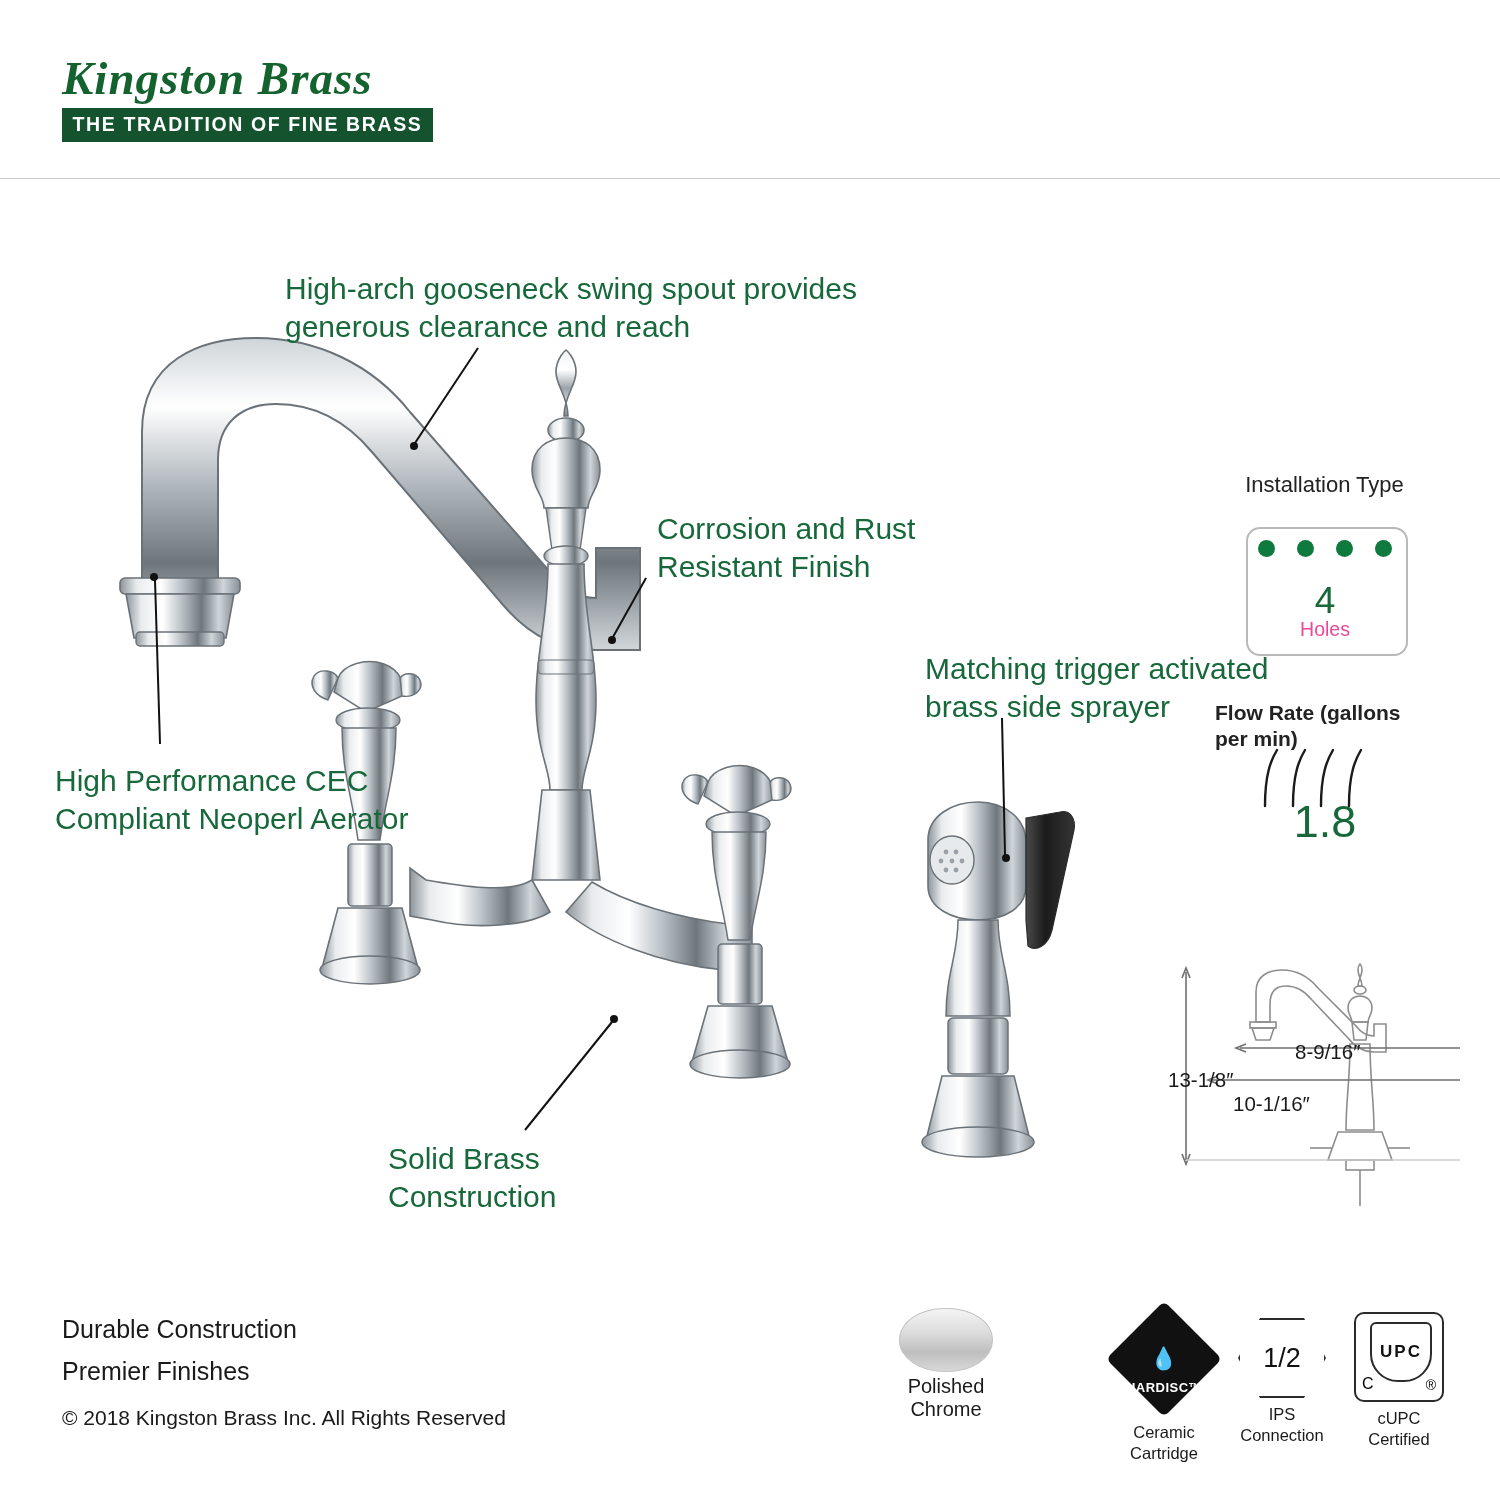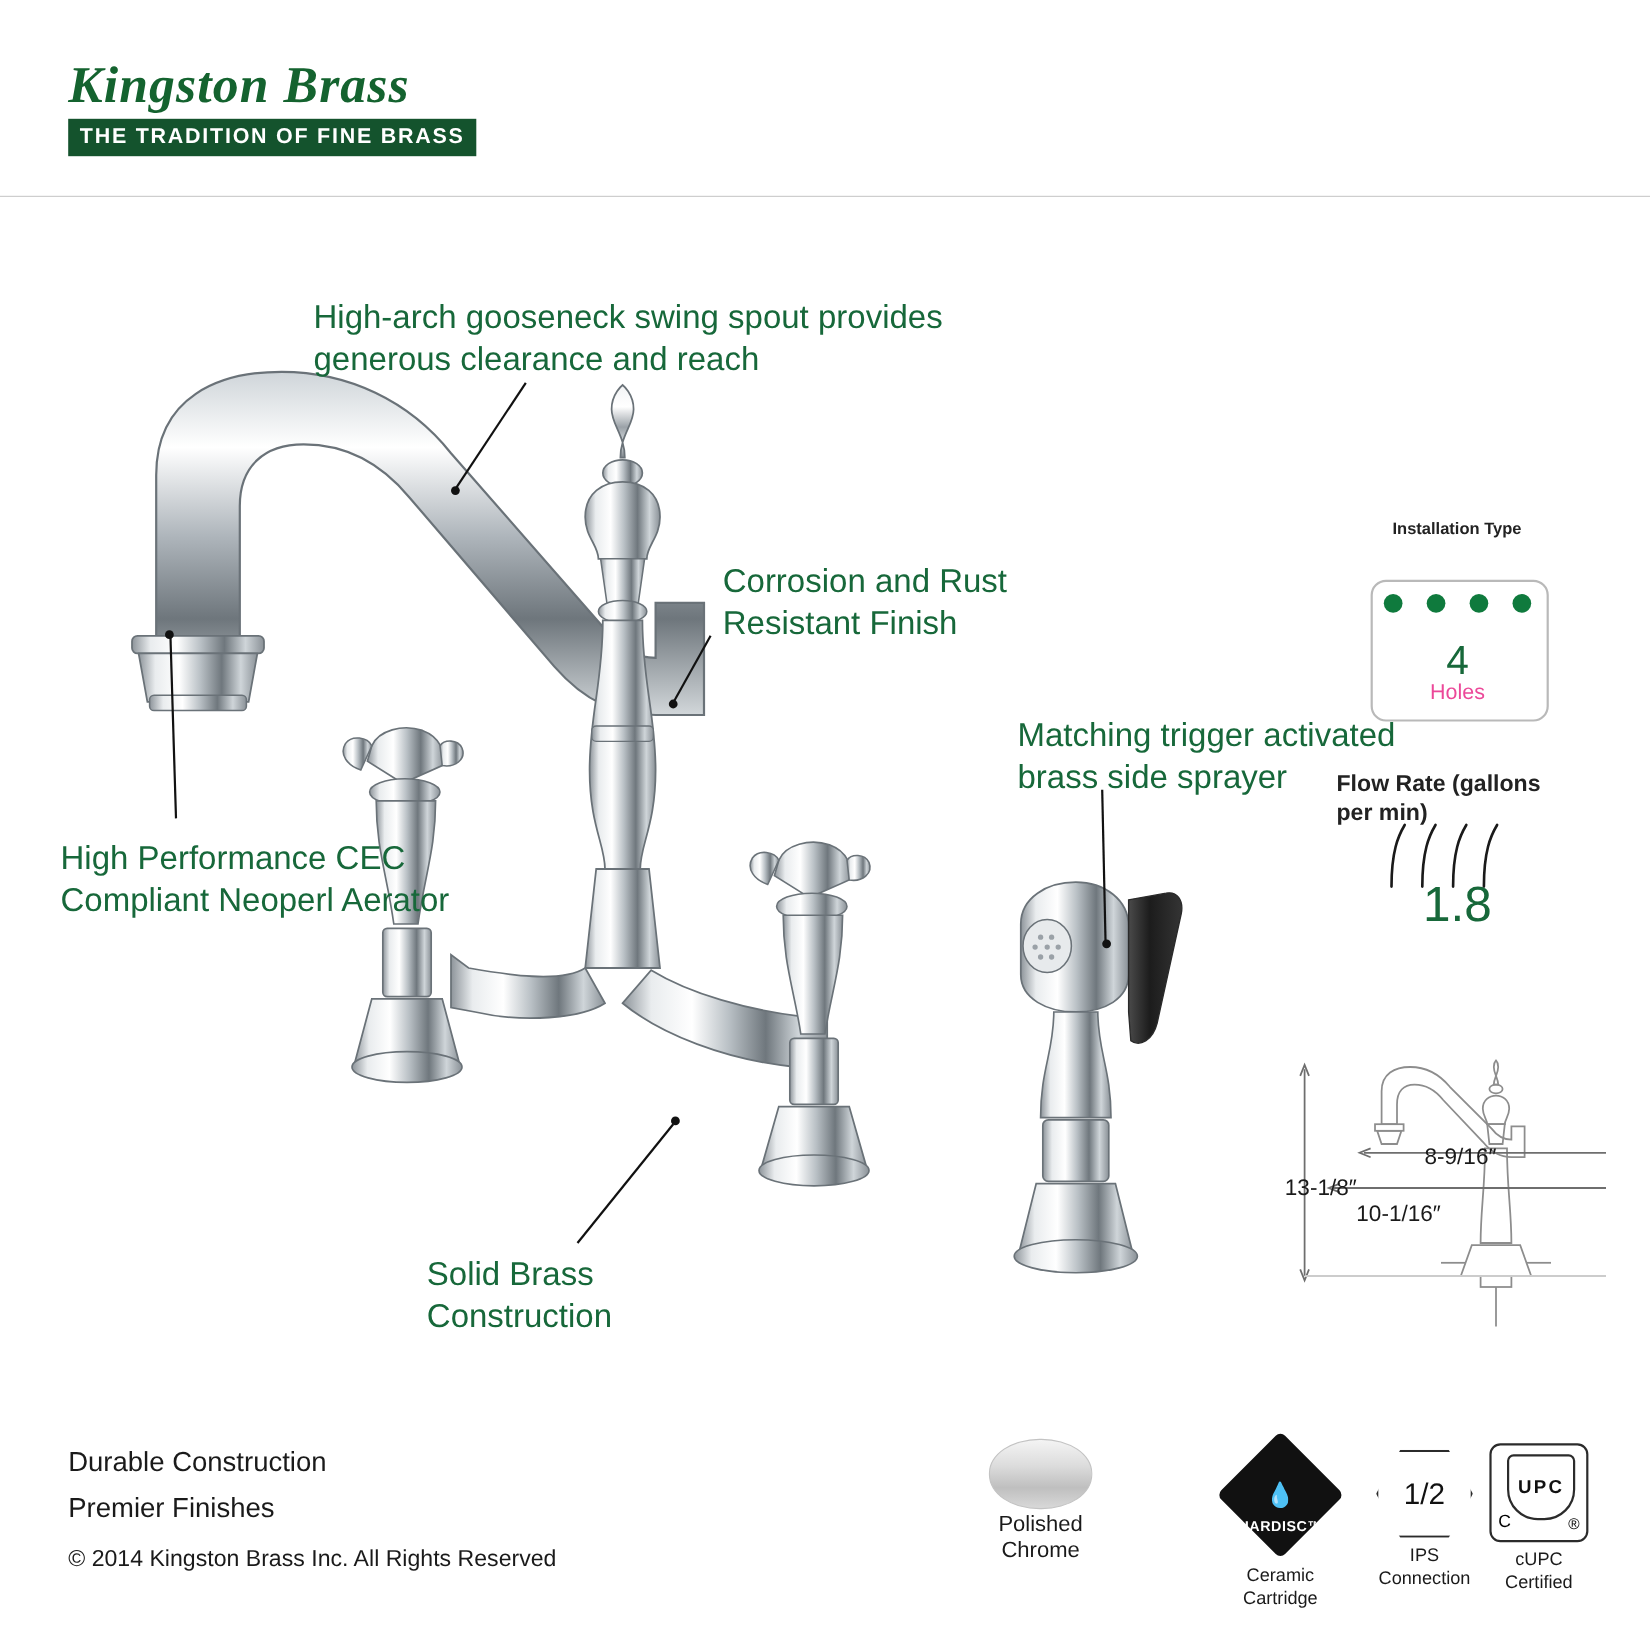--- a/index.html
+++ b/index.html
@@ -52,21 +52,21 @@
   .callout.c3{left:55px;top:762px;}
   .callout.c4{left:925px;top:650px;}
   .callout.c5{left:388px;top:1140px;}
 
   
   svg.lines{position:absolute;left:0;top:0;width:1500px;height:1500px;pointer-events:none;}
 
   
   .inst-title{
     position:absolute;left:1232px;top:472px;width:185px;text-align:center;
-    font-size:15px;font-weight:bold;color:#222;line-height:1.22;
+    font-size:22px;font-weight:normal;color:#222;line-height:1.22;
   }
   .inst-box{
     position:absolute;left:1246px;top:527px;width:158px;height:125px;
     border:2px solid #b9b9b9;border-radius:14px;background:#fff;
   }
   .inst-holes{
     position:absolute;left:1258px;top:538px;width:134px;height:20px;
     display:flex;justify-content:space-between;align-items:center;
   }
   .hole{width:17px;height:17px;border-radius:50%;background:#0f7a3d;}
@@ -123,21 +123,21 @@
     transform:rotate(45deg);border-radius:6px;position:relative;
   }
   .hardisc .badge .drop{
     position:absolute;left:50%;top:50%;transform:translate(-50%,-50%) rotate(-45deg);
     color:#fff;font-size:22px;
   }
   .hardisc .word{
     position:absolute;left:0;top:62px;width:92px;text-align:center;
     color:#fff;font-size:13px;font-weight:bold;letter-spacing:.5px;
   }
-  .ips{left:1233px;top:1318px;width:98px;margin-left:13px;}
+  .ips{left:1233px;top:1318px;width:98px;}
   .hexbox{
     width:88px;height:80px;margin:0 auto;position:relative;
   }
   .hexbox .hx{
     position:absolute;inset:0;
     background:#fff;border:2px solid #2b2b2b;
     clip-path:polygon(25% 0,75% 0,100% 50%,75% 100%,25% 100%,0 50%);
   }
   .hexbox .val{
     position:absolute;inset:0;display:flex;align-items:center;justify-content:center;
@@ -351,21 +351,21 @@
       <line x1="52" y1="120" x2="300" y2="120" stroke="#6e6e6e"></line>
       <path d="M58 116 L48 120 L58 124" stroke="#6e6e6e"></path>
     </g>
   </svg>
   <div class="dim-label dim-a">8-9/16″</div>
   <div class="dim-label dim-b">13-1/8″</div>
   <div class="dim-label dim-c">10-1/16″</div>
 
   <div class="foot-line foot-1">Durable Construction</div>
   <div class="foot-line foot-2">Premier Finishes</div>
-  <div class="copyright">© 2014 Kingston Brass Inc. All Rights Reserved</div>
+  <div class="copyright">© 2018 Kingston Brass Inc. All Rights Reserved</div>
 
   <div class="finish-wrap">
     <div class="finish-swatch"></div>
     <div class="finish-label">Polished Chrome</div>
   </div>
 
   <div class="cert hardisc">
     <div class="badge">
       <span class="drop">💧</span>
     </div>

